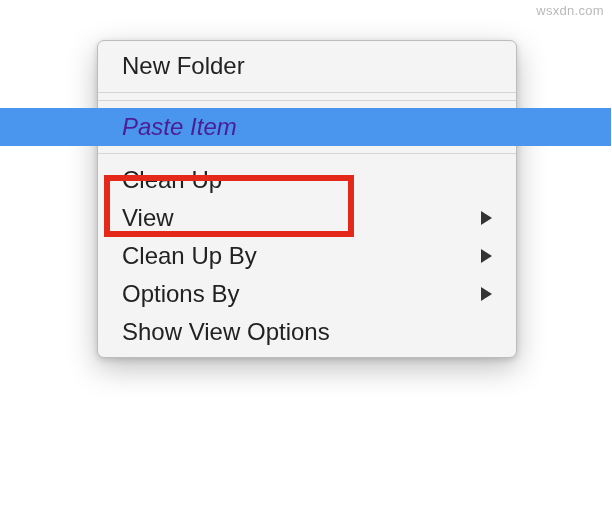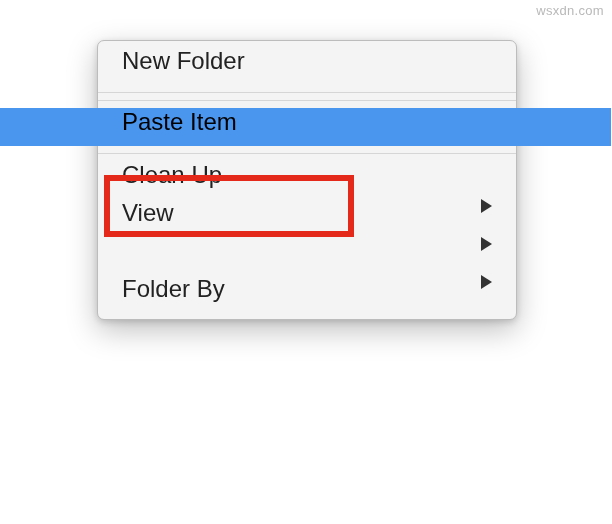--- a/index.html
+++ b/index.html
@@ -22,29 +22,31 @@
       width: 420px;
       background: #f4f4f4;
       border: 1px solid #bcbcbc;
       border-radius: 7px;
       box-shadow: 0 10px 30px rgba(0,0,0,0.25), 0 2px 6px rgba(0,0,0,0.15);
       padding: 6px 0;
     }
     .menu-item {
       height: 38px;
       display: flex;
+      align-items: center;
       padding: 0 24px;
       font-size: 24px;
       color: #222;
       position: relative;
       cursor: default;
     }
     .menu-item.highlighted {
       background: #4a96ee;
-      color: #000000;
+      color: #4c1d95;
+      font-style: italic;
     }
     .menu-item.highlighted::before,
     .menu-item.highlighted::after {
       content: "";
       position: absolute;
       height: 100%;
       top: 0;
       background: #4a96ee;
     }
     .menu-item.highlighted::before {
@@ -113,24 +115,28 @@
   <div class="menu-item">
     <span>Clean Up</span>
   </div>
 
   <div class="menu-item has-submenu">
     <span>View</span>
     <span class="arrow"></span>
   </div>
 
   <div class="menu-item has-submenu">
+    <span>Clean Up By</span>
     <span class="arrow"></span>
   </div>
 
   <div class="menu-item has-submenu">
-    <span>Folder By</span>
+    <span>Options By</span>
     <span class="arrow"></span>
   </div>
 
+  <div class="menu-item">
+    <span>Show View Options</span>
+  </div>
 
 </div>
 
 <div class="highlight-box"></div>
 
 </body></html>

